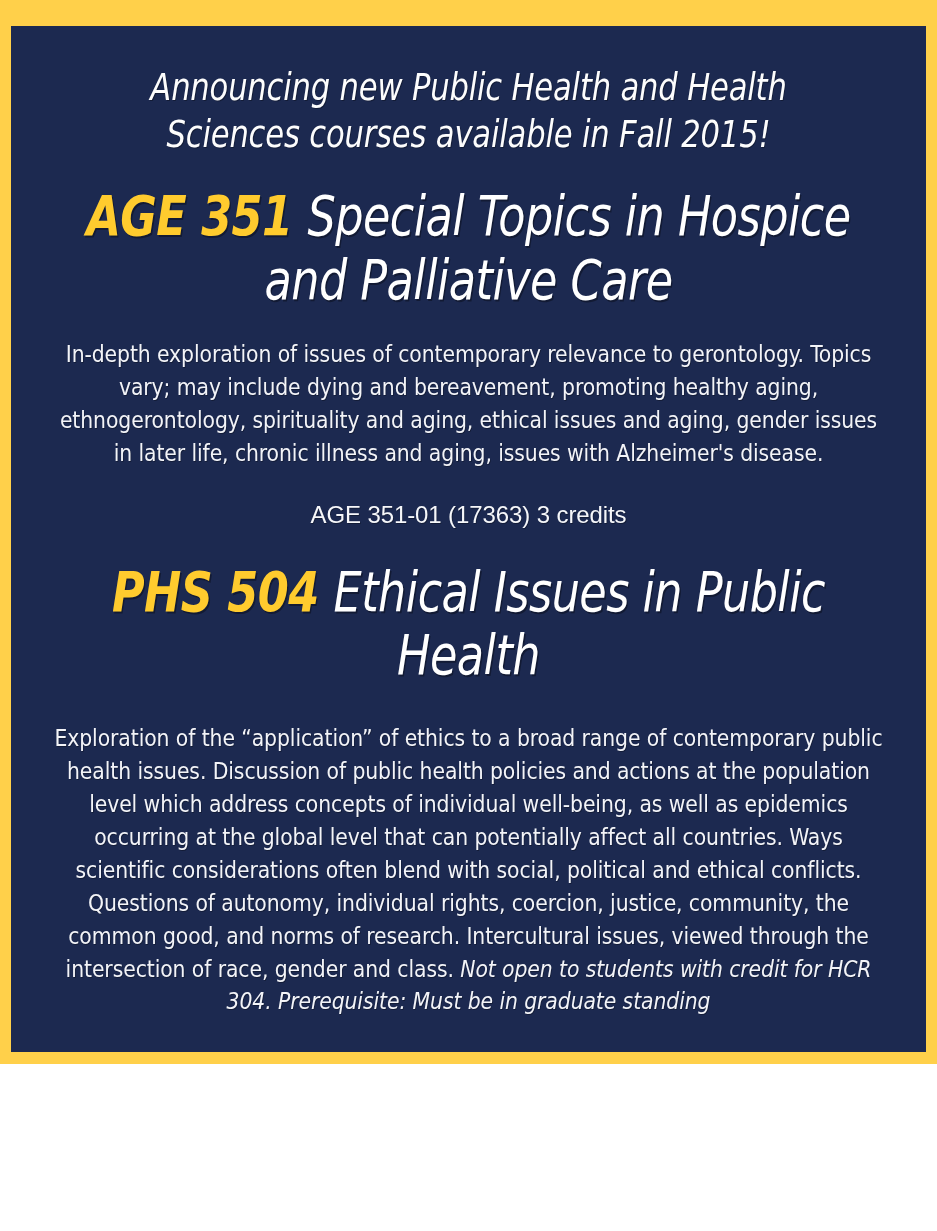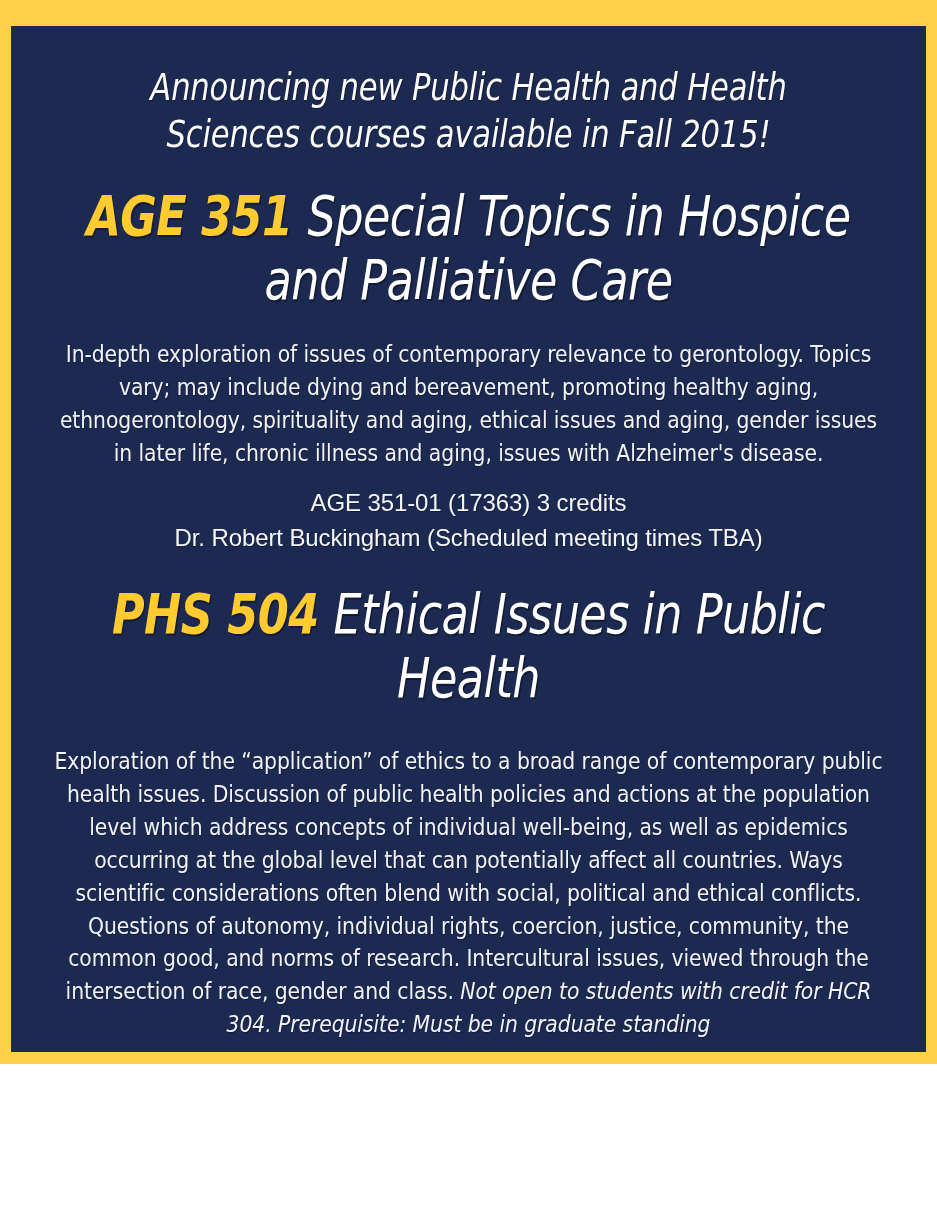--- a/index.html
+++ b/index.html
@@ -101,21 +101,21 @@
     letter-spacing: -0.1px;
     text-shadow: 0.8px 0.8px 0 rgba(0,0,0,0.30);
   }
 
   .course-details div { display: block; }
 
   
   #course-1 { margin-top: 26px; }
   #course-1 .course-title { }
   #course-1 .course-desc { margin-top: 26px; padding: 0 26px; }
-  #course-1 .course-details { margin-top: 16px; }
+  #course-1 .course-details { margin-top: 28px; }
 
   #course-2 { margin-top: 28px; }
   #course-2 .course-title { }
   #course-2 .course-desc { margin-top: 34px; padding: 0 22px; }
   #course-2 .course-details { margin-top: 30px; }
 </style>
 </head>
 <body>
 
 <div id="poster">
@@ -125,21 +125,20 @@
 
     <div class="course" id="course-1">
       <div class="course-title">
         <span class="course-code">AGE 351 </span><span>Special Topics in Hospice and Palliative Care</span>
       </div>
       <div class="course-desc">
         <span>In-depth exploration of issues of contemporary relevance to gerontology. Topics vary; may include dying and bereavement, promoting healthy aging, ethnogerontology, spirituality and aging, ethical issues and aging, gender issues in later life, chronic illness and aging, issues with Alzheimer's disease.</span><span class="note"></span>
       </div>
       <div class="course-details">
         <div>AGE 351-01 (17363) 3 credits</div>
-        <div>Dr. Robert Buckingham (Scheduled meeting times TBA)</div>
       </div>
     </div>
 
     <div class="course" id="course-2">
       <div class="course-title">
         <span class="course-code">PHS 504 </span><span>Ethical Issues in Public Health</span>
       </div>
       <div class="course-desc">
         <span>Exploration of the “application” of ethics to a broad range of contemporary public health issues. Discussion of public health policies and actions at the population level which address concepts of individual well-being, as well as epidemics occurring at the global level that can potentially affect all countries. Ways scientific considerations often blend with social, political and ethical conflicts. Questions of autonomy, individual rights, coercion, justice, community, the common good, and norms of research. Intercultural issues, viewed through the intersection of race, gender and class. </span><span class="note">Not open to students with credit for HCR 304. Prerequisite: Must be in graduate standing</span>
       </div>

